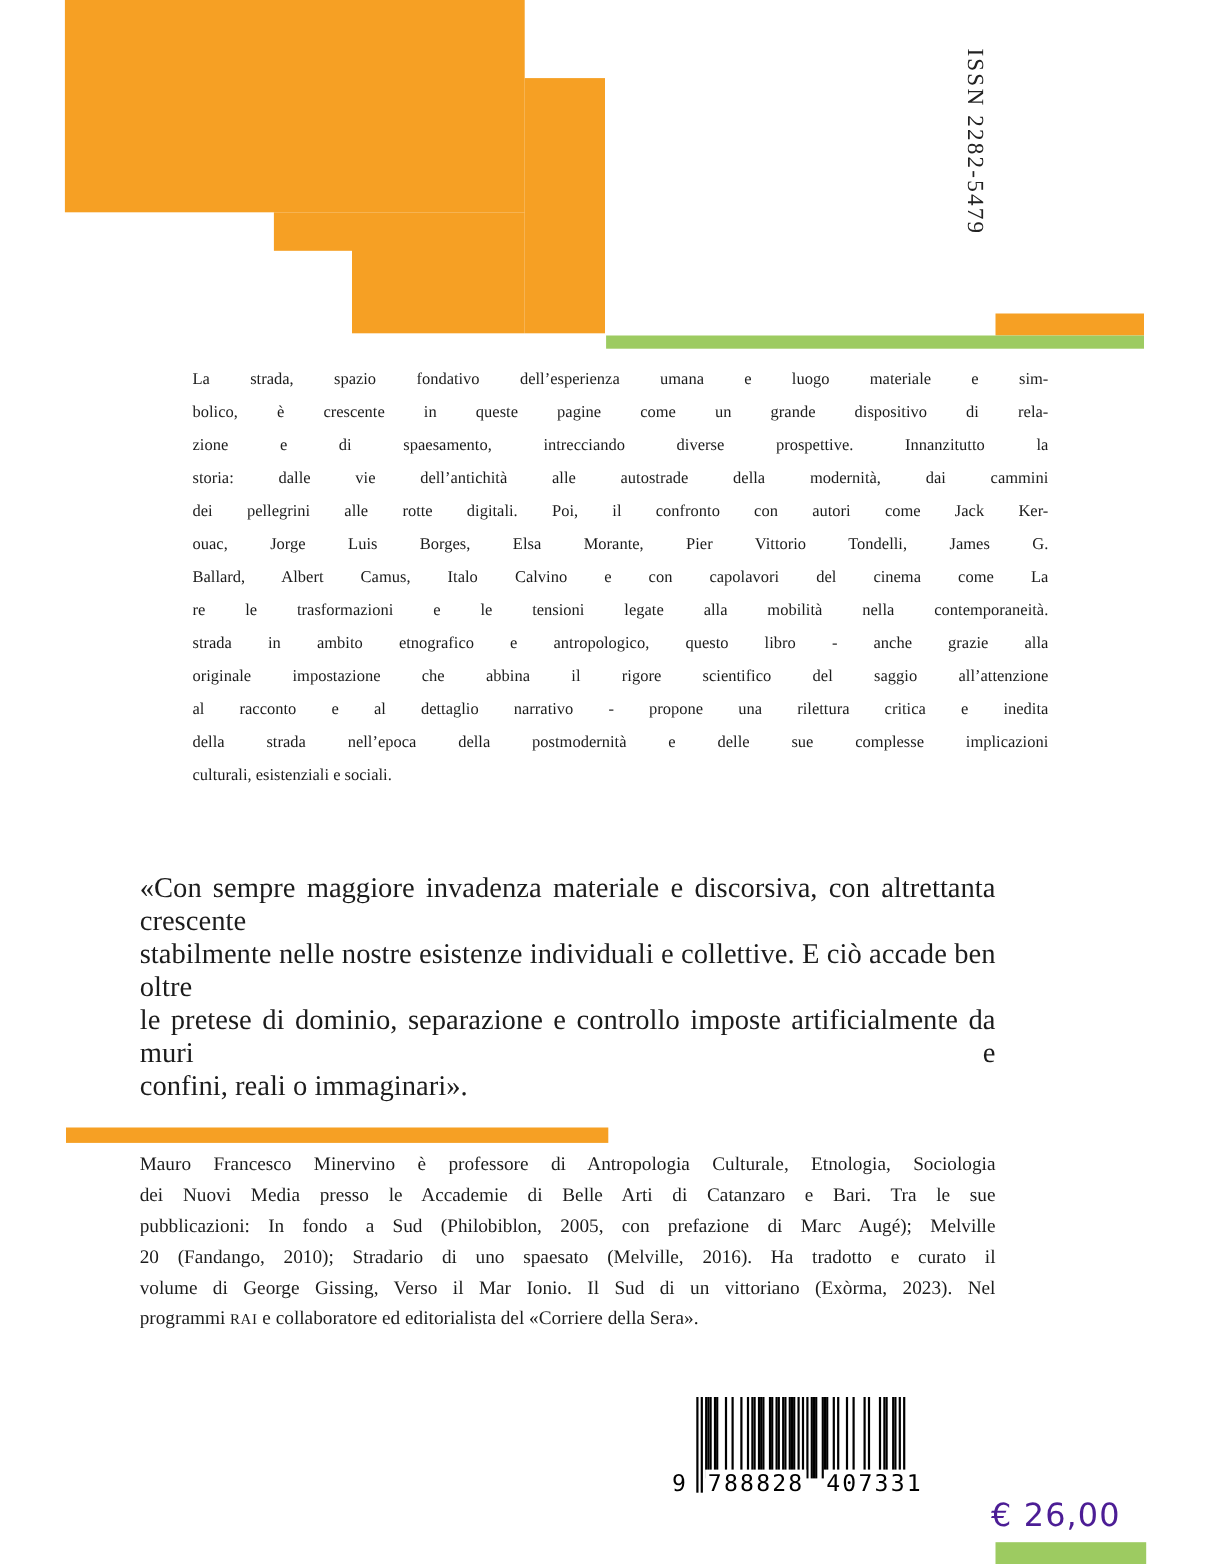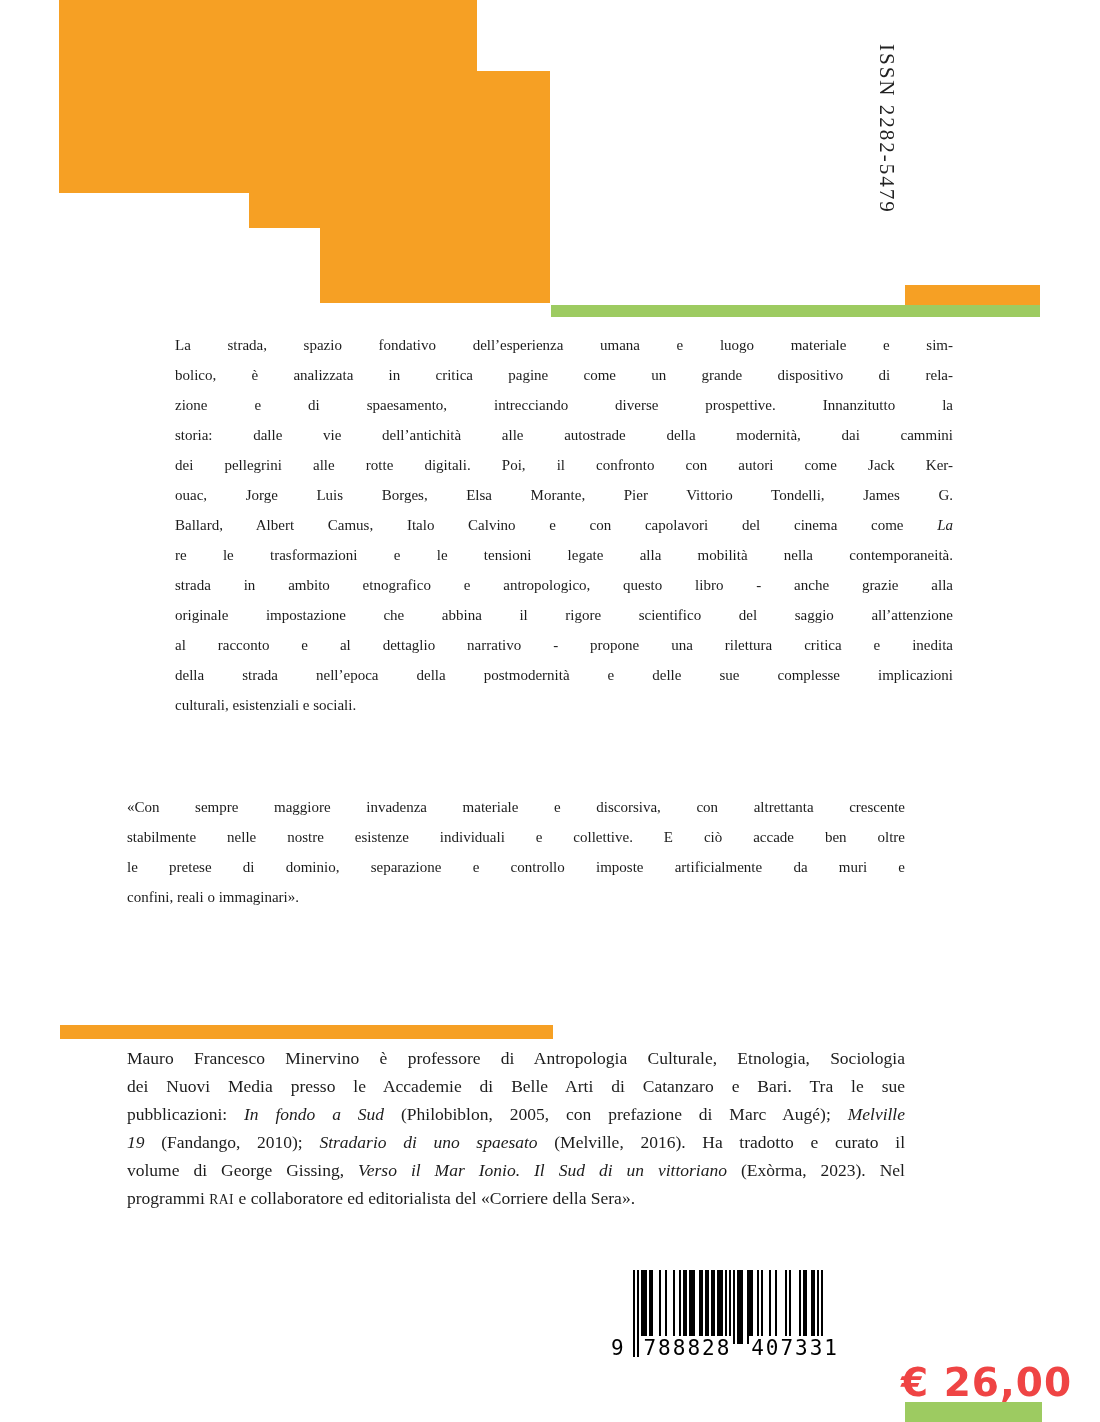--- a/index.html
+++ b/index.html
@@ -32,45 +32,45 @@
   
   .issn{
     position:absolute;left:874px;top:44px;height:300px;
     writing-mode:vertical-rl;
     font-size:21px;letter-spacing:2px;
     color:#222;
   }
   
   .textcol{position:absolute;left:127px;width:778px;}
   .desc{top:330px;font-size:15px;line-height:30px;margin-left:48px;}
-  .quote{top:792px;font-size:15px;line-height:30px;}
+  .quote{top:792px;font-size:26px;line-height:30px;}
   .bio{top:1044px;font-size:17.5px;line-height:28px;}
   .tline{text-align:justify;text-align-last:justify;white-space:normal;}
   .tline-last{text-align-last:left;}
-  .it{font-style:italic;}
+  .it{}
   .sc{font-size:0.78em;letter-spacing:0.5px;}
   
   .barcode{position:absolute;left:633px;top:1270px;width:190px;height:95px;}
   .bars{position:absolute;left:0;top:0;font-size:0;line-height:0;white-space:nowrap;}
   .module{display:inline-block;width:2px;height:74px;vertical-align:top;}
   .module.guard{height:87px;}
   .module.on{background:#000;}
   .bc-digits{
     position:absolute;left:-24px;top:66px;width:232px;
     display:flex;justify-content:space-between;
     font-family:"DejaVu Sans Mono", monospace;
     font-size:21px;color:#000;
   }
   .bc-digits span{background:#fff;padding:0 2px;letter-spacing:2px;}
   .bc-digits .first{letter-spacing:0;}
   
   .price{
     position:absolute;left:901px;top:1360px;
     font-family:"DejaVu Sans", sans-serif;
-    font-weight:bold;font-size:39px;color:#ef4444;
+    font-weight:normal;font-size:29px;color:#4c1d95;
     letter-spacing:1px;
   }
 </style>
 </head>
 <body>
 
 <div class="page">
 
   <div>
     <div class="blk orange stair-a"></div>
@@ -79,21 +79,21 @@
     <div class="blk orange stair-d"></div>
   </div>
 
   <div class="blk orange top-right-block"></div>
   <div class="blk green top-green-bar"></div>
 
   <div class="issn">ISSN 2282-5479</div>
 
   <div class="textcol desc">
       <div class="tline"><span>La strada, spazio fondativo dell’esperienza umana e luogo materiale e sim-</span></div>
-      <div class="tline"><span>bolico, è analizzata in critica pagine come un grande dispositivo di rela-</span></div>
+      <div class="tline"><span>bolico, è crescente in queste pagine come un grande dispositivo di rela-</span></div>
       <div class="tline"><span>zione e di spaesamento, intrecciando diverse prospettive. Innanzitutto la</span></div>
       <div class="tline"><span>storia: dalle vie dell’antichità alle autostrade della modernità, dai cammini</span></div>
       <div class="tline"><span>dei pellegrini alle rotte digitali. Poi, il confronto con autori come Jack Ker-</span></div>
       <div class="tline"><span>ouac, Jorge Luis Borges, Elsa Morante, Pier Vittorio Tondelli, James G.</span></div>
       <div class="tline"><span>Ballard, Albert Camus, Italo Calvino e con capolavori del cinema come </span><span class="it">La</span></div>
       <div class="tline"><span>re le trasformazioni e le tensioni legate alla mobilità nella contemporaneità.</span></div>
       <div class="tline"><span>strada in ambito etnografico e antropologico, questo libro - anche grazie alla</span></div>
       <div class="tline"><span>originale impostazione che abbina il rigore scientifico del saggio all’attenzione</span></div>
       <div class="tline"><span>al racconto e al dettaglio narrativo - propone una rilettura critica e inedita</span></div>
       <div class="tline"><span>della strada nell’epoca della postmodernità e delle sue complesse implicazioni</span></div>
@@ -106,21 +106,21 @@
       <div class="tline"><span>le pretese di dominio, separazione e controllo imposte artificialmente da muri e</span></div>
       <div class="tline tline-last"><span>confini, reali o immaginari».</span></div>
     </div>
 
   <div class="blk orange divider-bar"></div>
 
   <div class="textcol bio">
       <div class="tline"><span>Mauro Francesco Minervino è professore di Antropologia Culturale, Etnologia, Sociologia</span></div>
       <div class="tline"><span>dei Nuovi Media presso le Accademie di Belle Arti di Catanzaro e Bari. Tra le sue</span></div>
       <div class="tline"><span>pubblicazioni: </span><span class="it">In fondo a Sud</span><span> (Philobiblon, 2005, con prefazione di Marc Augé); </span><span class="it">Melville</span></div>
-      <div class="tline"><span class="it">19</span><span> (Fandango, 2010); </span><span class="it">Stradario di uno spaesato</span><span> (Melville, 2016). Ha tradotto e curato il</span></div>
+      <div class="tline"><span class="it">20</span><span> (Fandango, 2010); </span><span class="it">Stradario di uno spaesato</span><span> (Melville, 2016). Ha tradotto e curato il</span></div>
       <div class="tline"><span>volume di George Gissing, </span><span class="it">Verso il Mar Ionio. Il Sud di un vittoriano</span><span> (Exòrma, 2023). Nel</span></div>
       <div class="tline tline-last"><span>programmi </span><span class="sc">RAI</span><span> e collaboratore ed editorialista del «Corriere della Sera».</span></div>
     </div>
 
   <div class="barcode">
     <div class="bars"><span class="module guard on"></span><span class="module guard"></span><span class="module guard on"></span><span class="module"></span><span class="module on"></span><span class="module on"></span><span class="module on"></span><span class="module"></span><span class="module on"></span><span class="module on"></span><span class="module"></span><span class="module"></span><span class="module"></span><span class="module on"></span><span class="module"></span><span class="module"></span><span class="module on"></span><span class="module"></span><span class="module"></span><span class="module"></span><span class="module on"></span><span class="module"></span><span class="module"></span><span class="module on"></span><span class="module"></span><span class="module on"></span><span class="module on"></span><span class="module"></span><span class="module on"></span><span class="module on"></span><span class="module on"></span><span class="module"></span><span class="module"></span><span class="module on"></span><span class="module on"></span><span class="module"></span><span class="module on"></span><span class="module on"></span><span class="module"></span><span class="module on"></span><span class="module on"></span><span class="module"></span><span class="module on"></span><span class="module on"></span><span class="module on"></span><span class="module guard"></span><span class="module guard on"></span><span class="module guard"></span><span class="module guard on"></span><span class="module guard"></span><span class="module on"></span><span class="module"></span><span class="module on"></span><span class="module on"></span><span class="module on"></span><span class="module"></span><span class="module"></span><span class="module on"></span><span class="module on"></span><span class="module on"></span><span class="module"></span><span class="module"></span><span class="module on"></span><span class="module"></span><span class="module on"></span><span class="module"></span><span class="module"></span><span class="module"></span><span class="module on"></span><span class="module"></span><span class="module"></span><span class="module on"></span><span class="module"></span><span class="module"></span><span class="module"></span><span class="module"></span><span class="module on"></span><span class="module"></span><span class="module on"></span><span class="module"></span><span class="module"></span><span class="module"></span><span class="module"></span><span class="module on"></span><span class="module"></span><span class="module on"></span><span class="module on"></span><span class="module"></span><span class="module"></span><span class="module on"></span><span class="module on"></span><span class="module"></span><span class="module guard on"></span><span class="module guard"></span><span class="module guard on"></span></div>
     <div class="bc-digits">
       <span class="first">9</span>
       <span>788828</span>
       <span>407331</span>

